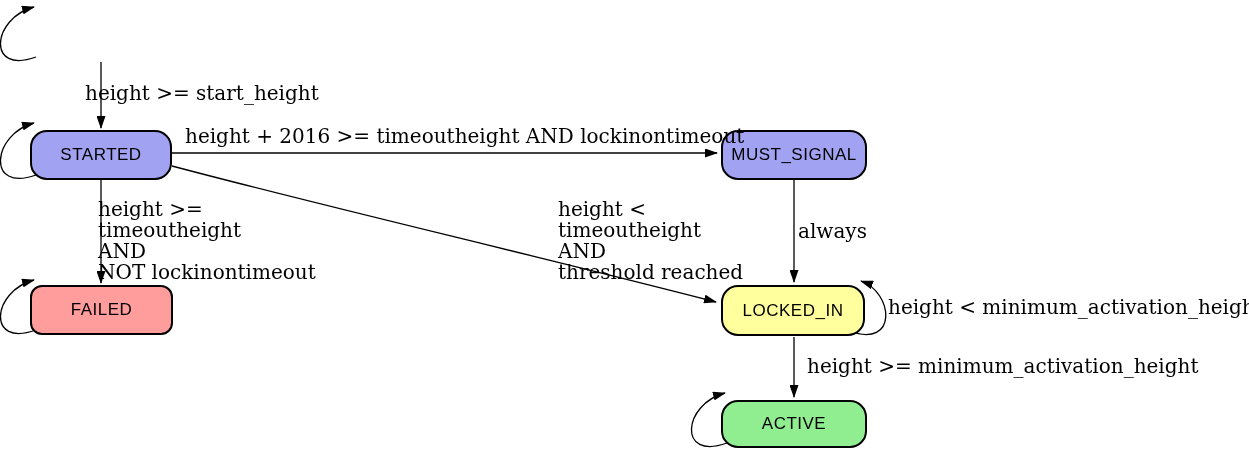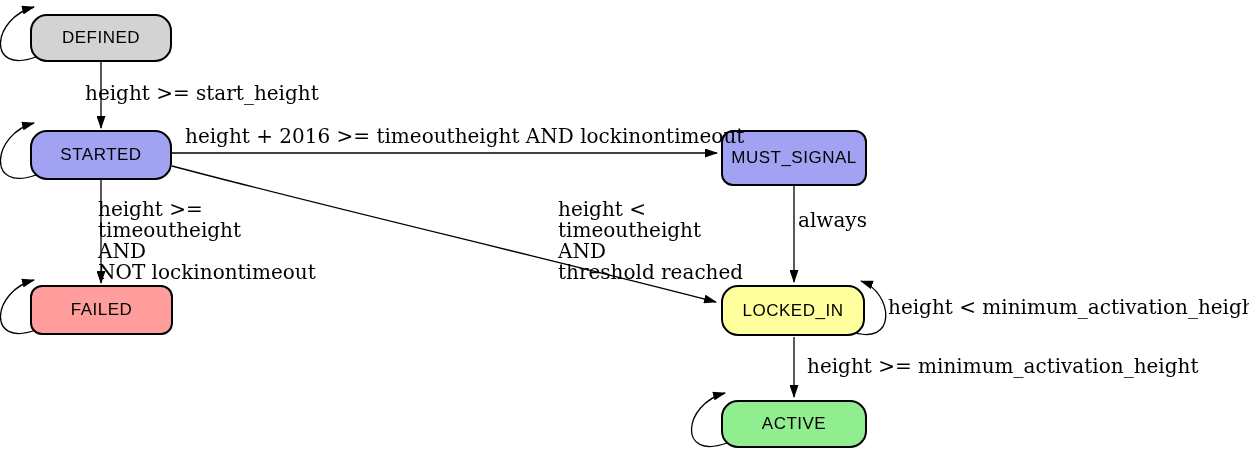--- a/index.html
+++ b/index.html
@@ -74,29 +74,26 @@
     <path d="M849,331 C899,349 893,292 861,281" marker-end="url(#arrow)"></path>
 
     <path d="M101,62 L101,128" marker-end="url(#arrow)"></path>
     <path d="M172,153 L717,153" marker-end="url(#arrow)"></path>
     <path d="M101,180 L101,283" marker-end="url(#arrow)"></path>
     <path d="M794,180 L794,282" marker-end="url(#arrow)"></path>
     <path d="M172,166 C330,208 530,254 716,302" marker-end="url(#arrow)"></path>
     <path d="M794,337 L794,397" marker-end="url(#arrow)"></path>
   </svg>
 
-  <div class="node" style="left: 30px; top: 14px; width: 142px; height: 48px; background-color: rgb(211, 211, 211);">
-    <span class="node-label">DEFINED</span>
-  </div>
 
   <div class="node" style="left: 30px; top: 130px; width: 142px; height: 50px; background-color: rgb(162, 162, 242);">
     <span class="node-label">STARTED</span>
   </div>
 
-  <div class="node" style="left: 721px; top: 130px; width: 146px; height: 56px; background-color: rgb(162, 162, 242); border-radius: 12px;">
+  <div class="node" style="left: 721px; top: 130px; width: 146px; height: 50px; background-color: rgb(162, 162, 242);">
     <span class="node-label">MUST_SIGNAL</span>
   </div>
 
   <div class="node" style="left: 30px; top: 285px; width: 143px; height: 50px; background-color: rgb(255, 156, 156); border-radius: 12px;">
     <span class="node-label">FAILED</span>
   </div>
 
   <div class="node" style="left: 721px; top: 285px; width: 144px; height: 51px; background-color: rgb(255, 255, 158);">
     <span class="node-label">LOCKED_IN</span>
   </div>
@@ -114,19 +111,19 @@
     <div>AND</div>
     <div>NOT lockinontimeout</div>
   </div>
 
   <div class="elabel center" style="left:558px; top:199px; width:232px;">
     <div>height &lt; timeoutheight</div>
     <div>AND</div>
     <div>threshold reached</div>
   </div>
 
-  <div class="elabel" style="left:798px; top:210px;">always</div>
+  <div class="elabel" style="left:798px; top:221px;">always</div>
 
   <div class="elabel" style="left:888px; top:297px;">height &lt; minimum_activation_height</div>
 
   <div class="elabel" style="left:795px; top:356px;padding-left:12px;">height &gt;= minimum_activation_height</div>
 
 </div>
 
 </body></html>

